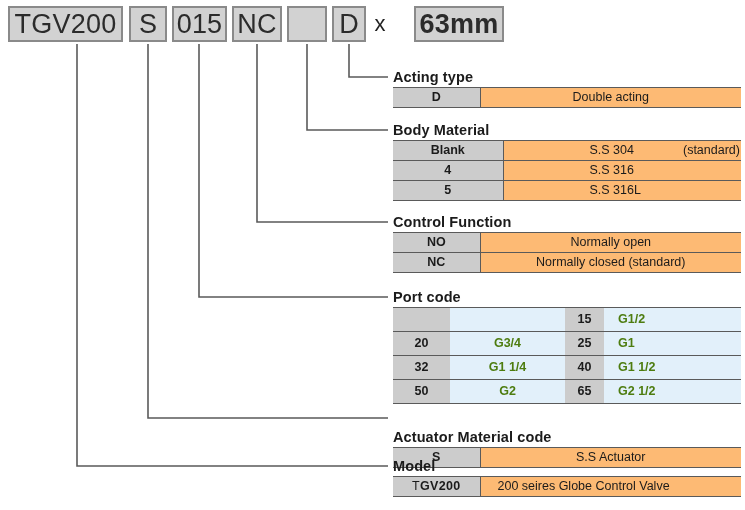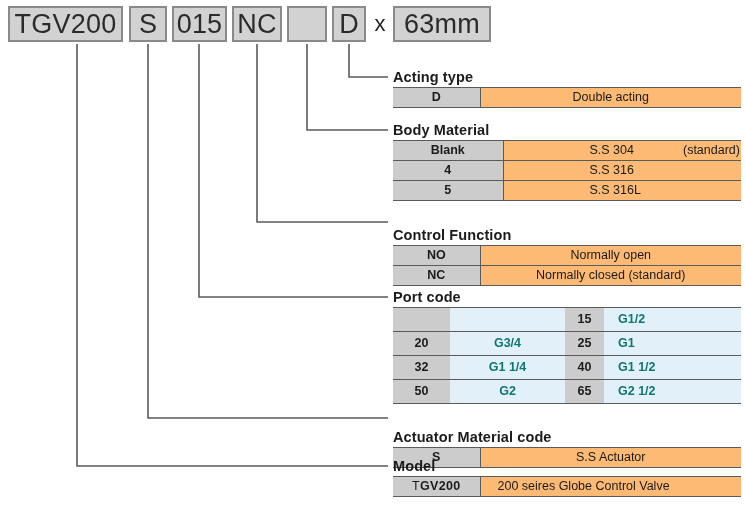--- a/index.html
+++ b/index.html
@@ -76,21 +76,21 @@
   td.val.padsm{padding-left:17px;}
   .std{padding-left:49px;}
 
   
   table.port td{height:23px;line-height:23px;}
   table.port td.key{border-right:none;}
   table.port td.pval{
     background:#e2f0fa;
     font-weight:bold;
     font-size:12.5px;
-    color:#0f766e;
+    color:#4d7c0f;
     padding-left:0;
   }
   table.port td.pval.a{text-align:center;}
   table.port td.pval.b{padding-left:14px;}
   table.port td.blank{background:#cccccc;}
   table.port td.blank2{background:#e2f0fa;}
 
   .model-key{letter-spacing:.3px;}
   .model-key .lt{font-weight:normal;}
 </style>
@@ -106,21 +106,21 @@
   <div class="code-box" style="left:172px;width:55px;text-align:right;">015</div>
 
   <div class="code-box" style="left:232px;width:50px;">NC</div>
 
   <div class="code-box" style="left:287px;width:40px;"></div>
 
   <div class="code-box" style="left:332px;width:34px;">D</div>
 
   <div class="code-sep" style="left:370px;width:20px;">x</div>
 
-  <div class="code-box" style="left:393px;width:98px;">63mm</div>
+  <div class="code-box" style="left:414px;width:90px;font-weight:bold;">63mm</div>
 </div>
 
 <svg id="leaders" viewBox="0 0 745 510" width="745" height="510">
   <g stroke="#5a5a5a" stroke-width="1.6" fill="none">
 
     <path d="M349,44 L349,77 L388,77"></path>
 
     <path d="M307,44 L307,130 L388,130"></path>
 
     <path d="M257,44 L257,222 L388,222"></path>
@@ -160,21 +160,21 @@
       <td class="val pad">S.S 316</td>
     </tr>
     <tr>
       <td class="key">5</td>
       <td class="val pad">S.S 316L</td>
     </tr>
   </tbody>
     </table>
 </div>
 
-<div class="section" style="top:228px;">
+<div class="section" style="top:215px;">
   <div class="sec-title">Control Function</div>
   <table class="spec">
     <tbody>
         <tr>
       <td class="key" style="width:87px;">NO</td>
       <td class="val center">Normally  open</td>
     </tr>
     <tr>
       <td class="key">NC</td>
       <td class="val center">Normally  closed (standard)</td>

